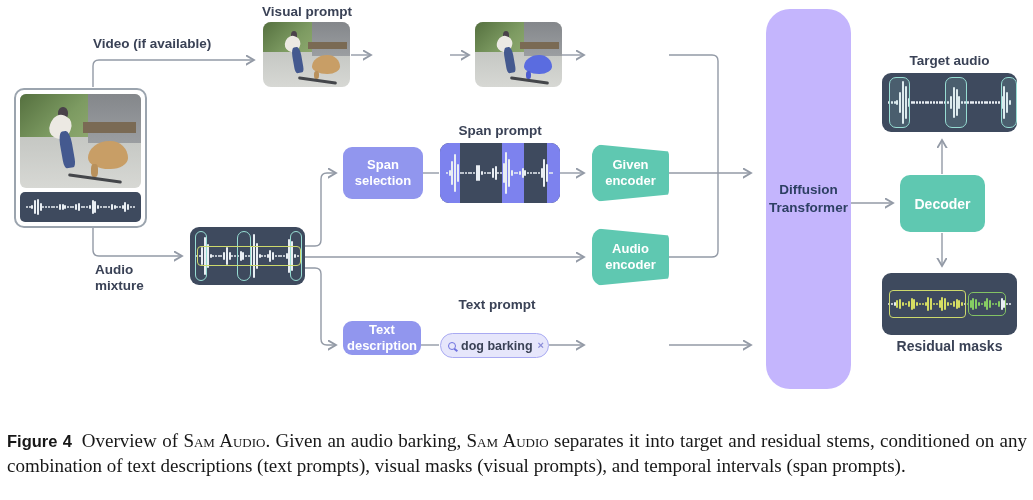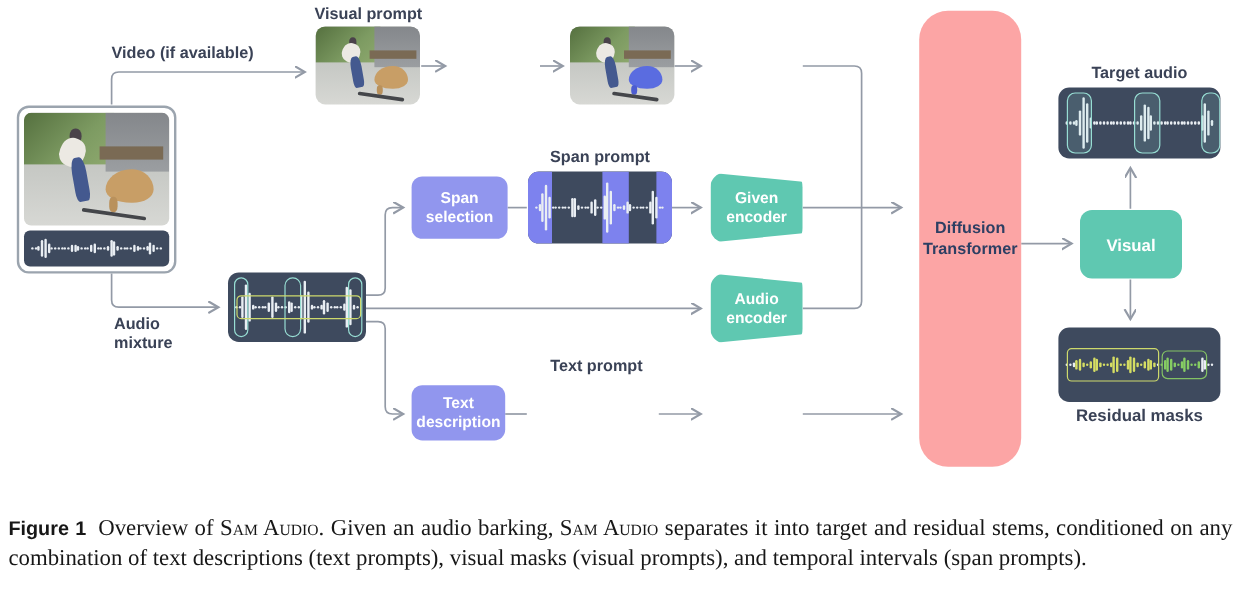--- a/index.html
+++ b/index.html
@@ -16,21 +16,21 @@
   
   .bluebox   { background:#2e5ce2; border-radius:10px; color:#fff; font-weight:bold; font-size:14px;
                display:flex; align-items:center; justify-content:center; }
   .purplebox { background:#9196ee; border-radius:9px; color:#fff; font-weight:bold; font-size:13px;
                display:flex; align-items:center; justify-content:center; text-align:center; line-height:1.25; padding:2px 6px;}
   .encoder   { background:#5fc8b1; color:#fff; font-weight:bold; font-size:13px; text-align:center;
                display:flex; align-items:center; justify-content:center; line-height:1.25;
                border-radius:12px; clip-path:polygon(0 0,100% 13%,100% 87%,0 100%); padding:0 8px;}
   .tealbox   { background:#5fc8b1; border-radius:10px; color:#fff; font-weight:bold; font-size:14px;
                display:flex; align-items:center; justify-content:center; }
-  .dtbox     { background:#fca5a5; border-radius:24px; color:#2d3f63; font-weight:bold; font-size:13.5px;
+  .dtbox     { background:#c4b5fd; border-radius:24px; color:#2d3f63; font-weight:bold; font-size:13.5px;
                display:flex; align-items:center; justify-content:center; text-align:center; line-height:1.3; padding:0 9px;}
 
   
   .darkbox { background:#3e4a5e; border-radius:9px; position:absolute; overflow:hidden; }
   .wave { position:absolute; left:6px; right:6px; top:4px; bottom:4px;
           display:flex; align-items:center; justify-content:space-between; z-index:2; }
   .wave i { width:2px; flex:none; background:#e9eef3; border-radius:1px; display:block; }
   .band   { position:absolute; top:0; bottom:0; background:#7d82ee; z-index:1; }
   .pill-ol{ position:absolute; border:1.5px solid #97ddd3; border-radius:7px; z-index:3; }
   .pill-ol.fill { background:rgba(151,221,211,0.14); }
@@ -312,31 +312,36 @@
         <i style="height: 30.1419px;"></i>
         <i style="height: 4.88021px;"></i>
         <i style="height: 2.5px;"></i>
       </div>
     <div class="pill-ol" style="left:4%;  width:11%; top:7%; bottom:7%;"></div>
     <div class="pill-ol" style="left:41%; width:12%; top:7%; bottom:7%;"></div>
     <div class="pill-ol" style="left:87%; width:10%; top:7%; bottom:7%;"></div>
     <div class="yellow-ol" style="left:6.5%; right:3.5%; top:33%; height:34%;"></div>
   </div>
 
-  <div class="abs purplebox" style="left:343px; top:321px; width:78px; height:46px;">
+  <div class="abs purplebox" style="left:343px; top:321px; width:78px; height:34px;">
     <span>Text description</span>
   </div>
   <div class="lbl center" style="left:447px; top:297px; width:100px;">Text prompt</div>
+  <div class="tagpill" style="left:440px; top:333px; width:109px; height:25px;">
+    <span class="mag"></span>
+    <span class="txt">dog barking</span>
+    <span class="close">×</span>
+  </div>
 
   <div class="abs dtbox" style="left:766px; top:9px; width:85px; height:380px;">
     <span>Diffusion Transformer</span>
   </div>
 
   <div class="abs tealbox" style="left:900px; top:175px; width:85px; height:57px;">
-    <span>Visual</span>
+    <span>Decoder</span>
   </div>
 
   <div class="lbl center" style="left:882px; top:53px; width:135px;">Target audio</div>
   <div class="darkbox" style="left:882px; top:73px; width:135px; height:59px;">
     <div class="wave">
         <i style="height: 2.55px;"></i>
         <i style="height: 2.55px;"></i>
         <i style="height: 2.55px;"></i>
         <i style="height: 4.05069px;"></i>
         <i style="height: 21.815px;"></i>
@@ -431,17 +436,17 @@
         <i style="height: 7.93281px;"></i>
         <i style="height: 1.62px;"></i>
         <i style="height: 1.62px;"></i>
       </div>
     <div class="yellow-ol" style="left:5.5%; width:57%; top:27%; height:46%;"></div>
     <div class="green-ol" style="left:64%; width:28%; top:31%; height:38%;"></div>
   </div>
   <div class="lbl center" style="left:882px; top:338px; width:135px; font-size:14px;">Residual masks</div>
 
   <div class="caption">
-    <span class="figlabel">Figure 1</span><span>Overview of </span><span class="sc">Sam Audio</span><span>. Given an audio barking, </span><span class="sc">Sam Audio</span><span> separates it into target and residual stems, conditioned on any combination of text descriptions (text prompts), visual masks (visual prompts), and temporal intervals (span prompts).</span>
+    <span class="figlabel">Figure 4</span><span>Overview of </span><span class="sc">Sam Audio</span><span>. Given an audio barking, </span><span class="sc">Sam Audio</span><span> separates it into target and residual stems, conditioned on any combination of text descriptions (text prompts), visual masks (visual prompts), and temporal intervals (span prompts).</span>
   </div>
 
 
 </div>
 
 </body></html>

